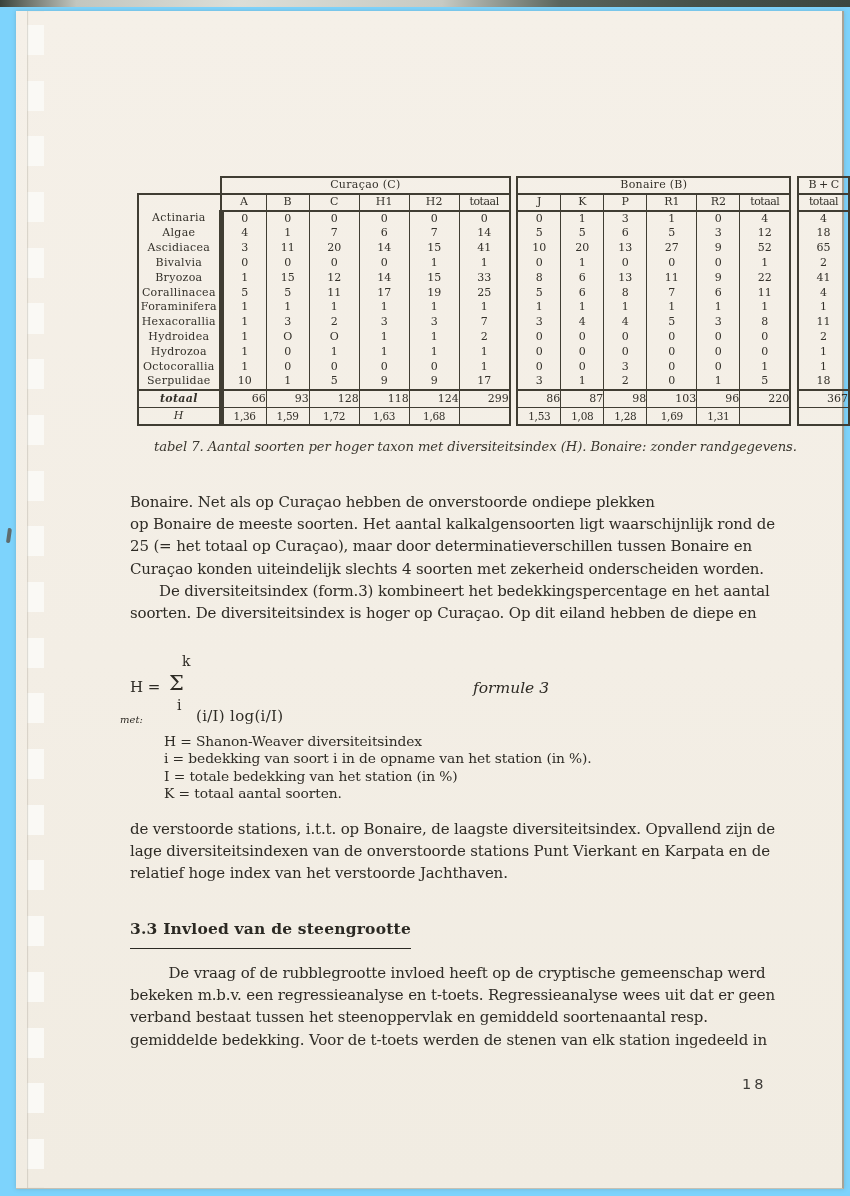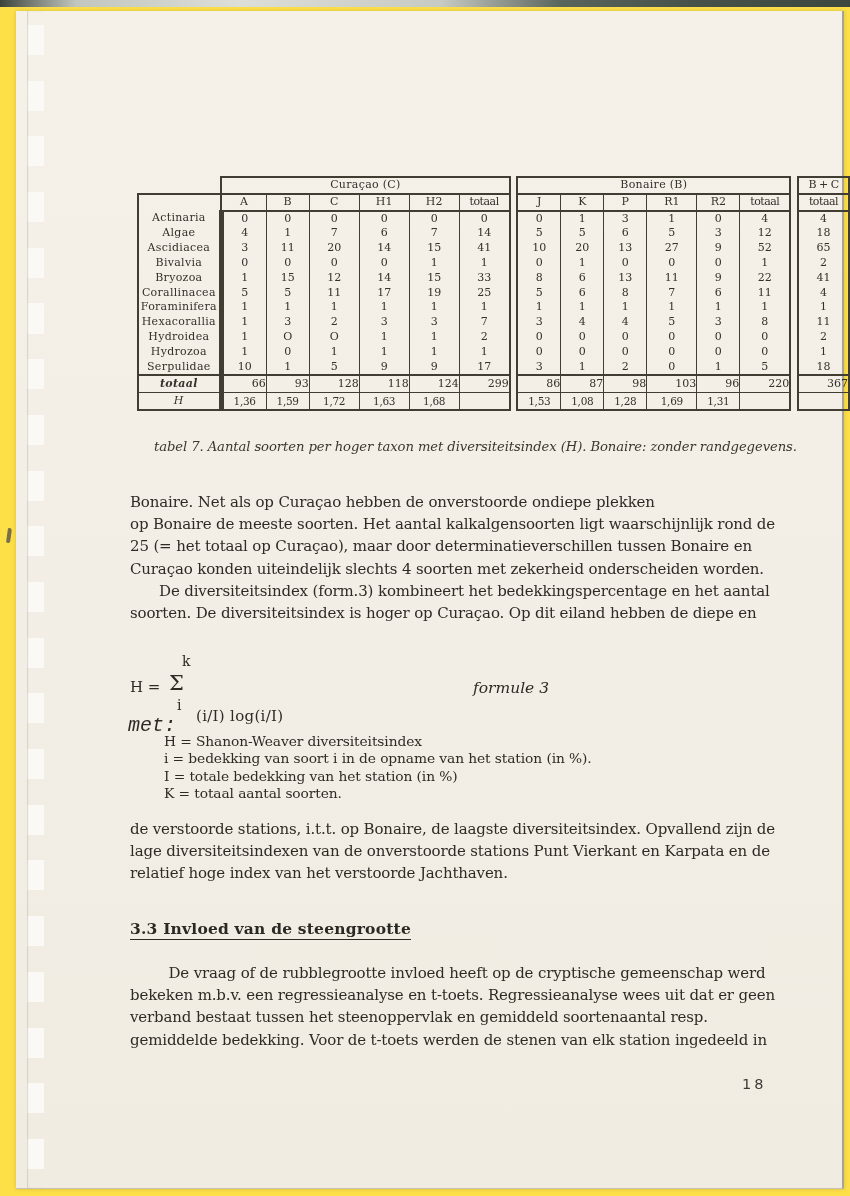--- a/index.html
+++ b/index.html
@@ -1,19 +1,19 @@
 <!DOCTYPE html>
 <html><head>
 <meta charset="utf-8">
 <style>
   html,body{margin:0;padding:0;}
   body{background:#d8d6d0;}
   #stage{
     position:relative;width:850px;height:1196px;overflow:hidden;
-    background:#fde047;font-family:"DejaVu Serif","Liberation Serif",serif;
+    background:#7dd3fc;font-family:"DejaVu Serif","Liberation Serif",serif;
   }
   
   #topstrip{
     position:absolute;left:0;top:0;width:850px;height:7px;
     background:linear-gradient(90deg,#39433c 0%,#6b7169 3%,#c2c6bf 9%,#dcded7 28%,#c7cac3 52%,#59645c 66%,#46514a 82%,#3c4740 100%);
   }
   
   #sheet{
     position:absolute;left:16px;top:11px;width:826px;height:1177px;
     background:linear-gradient(180deg,#f5f0e8 0%,#f3eee5 55%,#f1ece2 100%);
@@ -66,23 +66,23 @@
   #para2{top:579.5px;}
   #para3{top:818px;}
   #para4{top:962px;}
   #defs{left:164px;top:733px;font-size:13.8px;line-height:17.3px;color:#2e2b25;letter-spacing:-.1px;}
   #f-k{left:182px;top:653px;font-size:14px;color:#2e2b25;}
   #f-lhs{left:130px;top:678px;font-size:15px;color:#2e2b25;}
   #f-sigma{left:169px;top:671px;font-size:21px;color:#2e2b25;}
   #f-body{left:196px;top:678px;font-size:15px;color:#2e2b25;letter-spacing:.3px;margin-top:29px;}
   #f-tag{left:473px;top:679px;font-size:15.5px;font-style:italic;color:#2e2b25;}
   #f-i{left:177px;top:697px;font-size:14px;color:#2e2b25;}
-  #f-met{left:128px;top:714px;font-size:20px;font-style:italic;color:#2e2b25;font-family:Liberation Mono, monospace;}
+  #f-met{left:120px;top:714px;font-size:10px;font-style:italic;color:#2e2b25;}
   #heading{left:130px;top:919px;font-size:15.5px;font-weight:bold;color:#2b2923;letter-spacing:.2px;}
-  #heading span{border-bottom:1.5px solid #2b2923;padding-bottom:1px;}
+  #heading span{border-bottom:1.5px solid #2b2923;padding-bottom:10px;}
   #pagenum{left:742px;top:1076px;font-family:"DejaVu Sans","Liberation Sans",sans-serif;font-size:14.5px;letter-spacing:3px;color:#3e3c38;}
 </style>
 </head>
 <body>
 
 <div id="stage">
   <div id="topstrip"></div>
   <div id="sheet"></div>
   <div id="holes"></div>
   <div id="penmark"></div>
@@ -310,20 +310,38 @@
             <td class="n gl">0</td>
             <td class="n">0</td>
             <td class="n">0</td>
             <td class="n">0</td>
             <td class="n">0</td>
             <td class="n gr">0</td>
             <td class="sp"></td>
             <td class="n gl gr">1</td>
           </tr>
           <tr class="r-data">
+            <td class="lbl">Octocorallia</td>
+            <td class="n gl">1</td>
+            <td class="n">0</td>
+            <td class="n">0</td>
+            <td class="n">0</td>
+            <td class="n">0</td>
+            <td class="n gr">1</td>
+            <td class="sp"></td>
+            <td class="n gl">0</td>
+            <td class="n">0</td>
+            <td class="n">3</td>
+            <td class="n">0</td>
+            <td class="n">0</td>
+            <td class="n gr">1</td>
+            <td class="sp"></td>
+            <td class="n gl gr">1</td>
+          </tr>
+          <tr class="r-data">
             <td class="lbl">Serpulidae</td>
             <td class="n gl">10</td>
             <td class="n">1</td>
             <td class="n">5</td>
             <td class="n">9</td>
             <td class="n">9</td>
             <td class="n gr">17</td>
             <td class="sp"></td>
             <td class="n gl">3</td>
             <td class="n">1</td>

